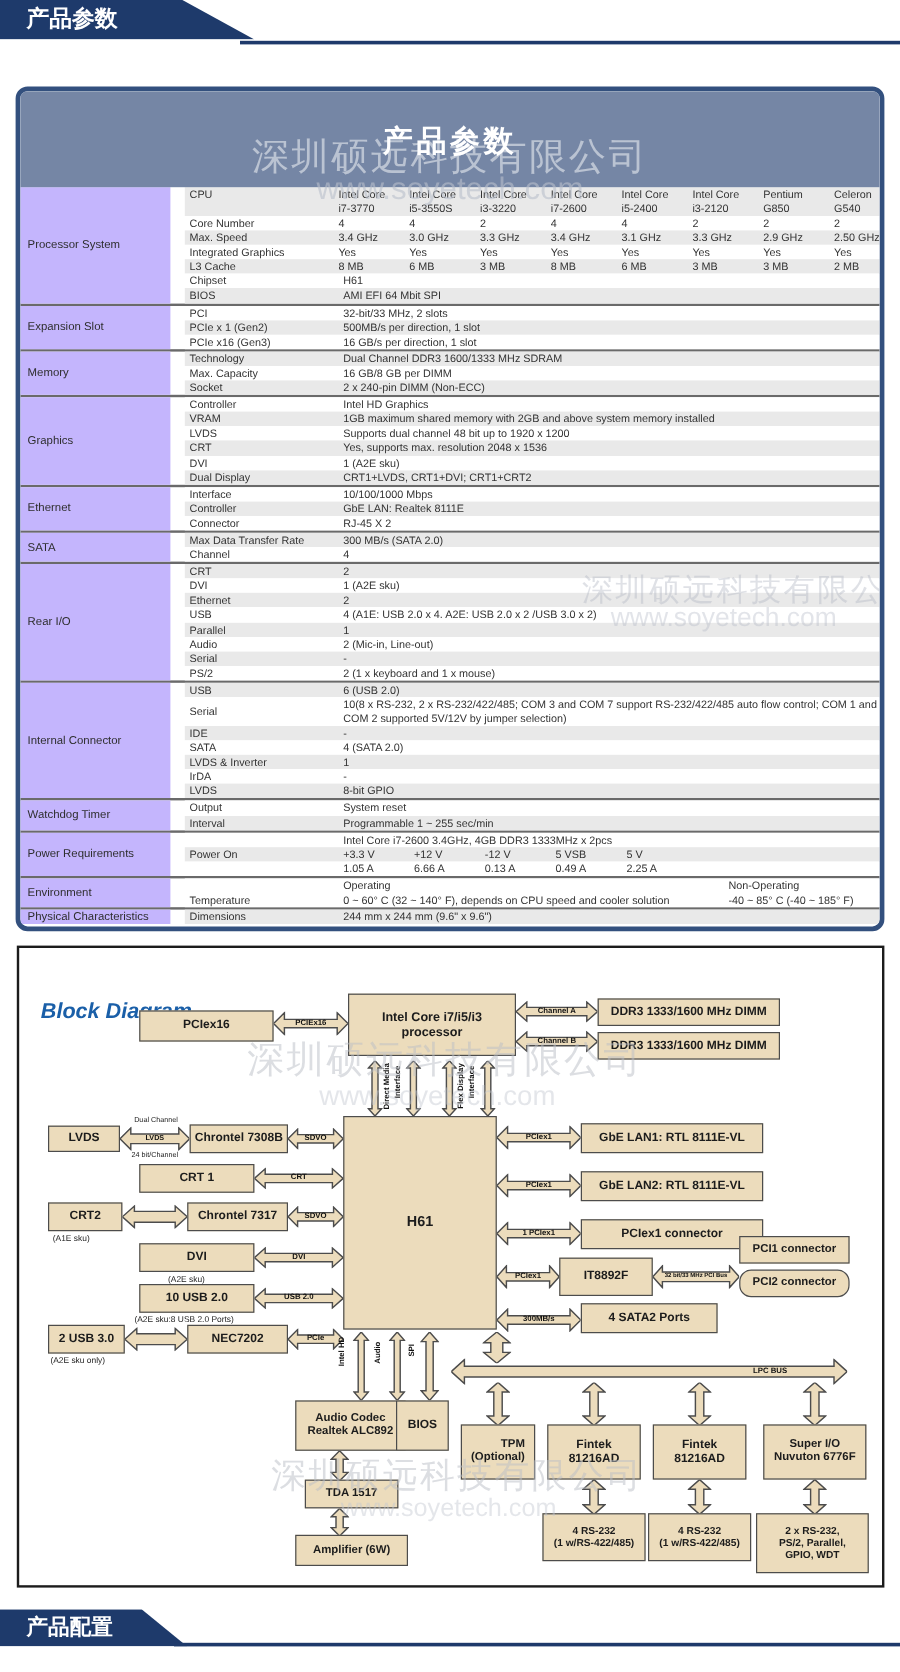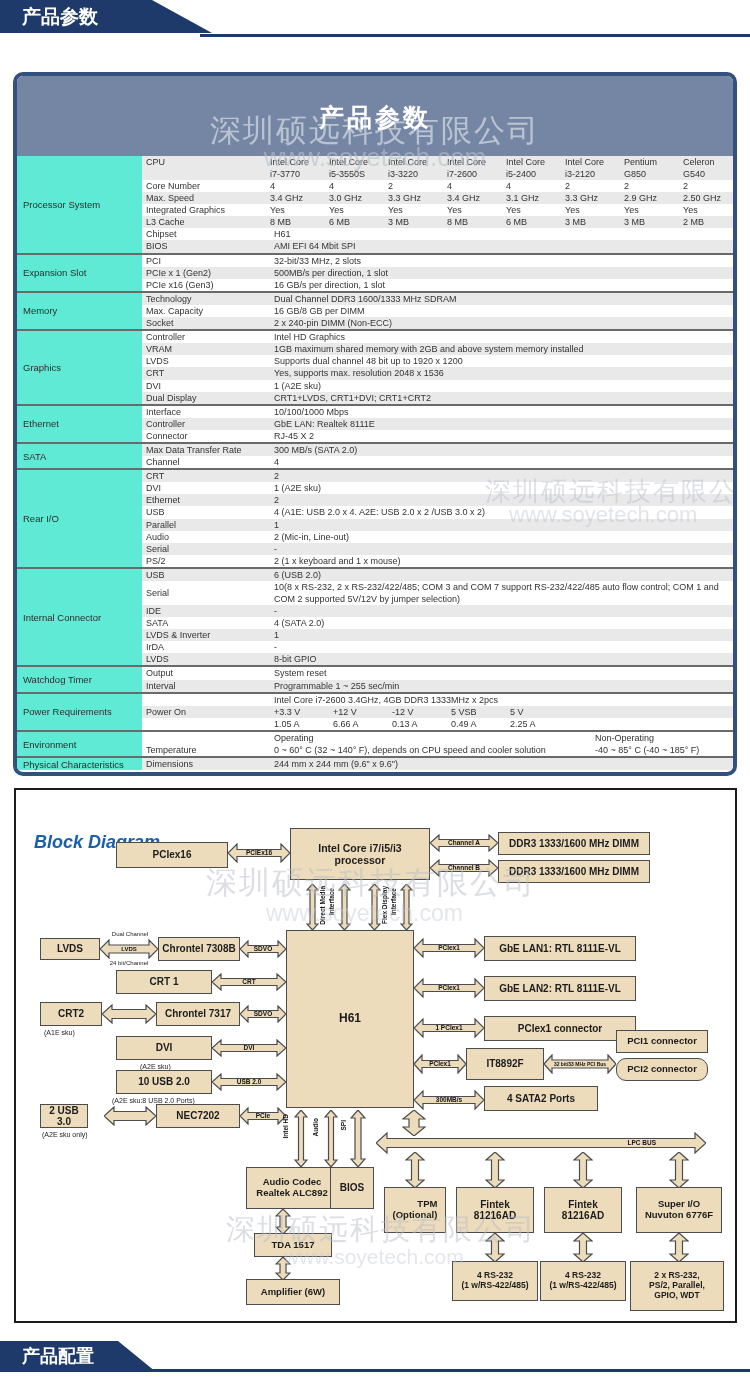--- a/index.html
+++ b/index.html
@@ -25,23 +25,23 @@
   .card-header{height:80px;background:#7586a5;position:relative;}
   .card-title{position:absolute;width:100%;text-align:center;top:25px;
         font-size:25px;font-weight:bold;color:#fff;letter-spacing:3px;}
   .wm{position:absolute;pointer-events:none;white-space:nowrap;z-index:6;font-weight:bold;}
   .wm.cn{letter-spacing:2px;}
 
   
   .spec{font-size:9px;color:#333;}
   .sec{display:flex;border-top:2px solid #6a6a6a;}
   .sec:first-of-type{border-top:none;}
-  .cat{width:125px;flex-shrink:0;background:#5eead4;font-size:9.5px;color:#2e2e2e;
+  .cat{width:125px;flex-shrink:0;background:#c4b5fd;font-size:9.5px;color:#2e2e2e;
        display:flex;align-items:center;padding-left:6px;box-sizing:border-box;}
-  .rows{flex:1;display:flex;flex-direction:column;min-width:0;}
+  .rows{flex:1;display:flex;flex-direction:column;min-width:0;padding-left:12px;}
   .r{display:flex;min-height:12.1px;line-height:12.1px;background:#fff;}
   .r.g{background:#e9e9e9;}
   .r.h2{min-height:24px;line-height:11.5px;padding-top:1px;box-sizing:border-box;}
   .lb{width:128px;flex-shrink:0;padding-left:4px;box-sizing:border-box;}
   .val{flex:1;padding-left:4px;min-width:0;}
   .vals8{flex:1;display:flex;justify-content:center;}
   .vals8 span{width:59px;flex-shrink:0;white-space:pre-line;}
   .cols5{flex:1;display:flex;}
   .cols5 span{width:59px;flex-shrink:0;}
   .env{display:flex;}
@@ -531,21 +531,21 @@
 
   <div class="bx" style="left:100px;top:280px;width:96px;height:24px;">10 USB 2.0</div>
   <span class="sub" style="left:96px;top:307px;">(A2E sku:8 USB 2.0 Ports)</span>
   <div class="ar" style="left:196px;top:283px;">
       <svg class="arrow" viewBox="0 0 74 18" width="74" height="18">
         <polygon points="0,9 9,1 9,5.5 65,5.5 65,1 74,9 65,17 65,12.5 9,12.5 9,17"></polygon>
       </svg>
       <span class="al">USB 2.0</span>
     </div>
 
-  <div class="bx" style="left:24px;top:314px;width:48px;height:24px;">2 USB 3.0</div>
+  <div class="bx" style="left:24px;top:314px;width:64px;height:24px;">2 USB 3.0</div>
   <span class="sub" style="left:26px;top:341px;">(A2E sku only)</span>
   <div class="ar" style="left:88px;top:316px;">
       <svg class="arrow" viewBox="0 0 52 20" width="52" height="20">
         <polygon points="0,10 10,1 10,5.5 42,5.5 42,1 52,10 42,19 42,14.5 10,14.5 10,19"></polygon>
       </svg>
     </div>
   <div class="bx" style="left:140px;top:314px;width:84px;height:24px;">NEC7202</div>
   <div class="ar" style="left:224px;top:317px;">
       <svg class="arrow" viewBox="0 0 46 18" width="46" height="18">
         <polygon points="0,9 8,1 8,5.5 38,5.5 38,1 46,9 38,17 38,12.5 8,12.5 8,17"></polygon>

